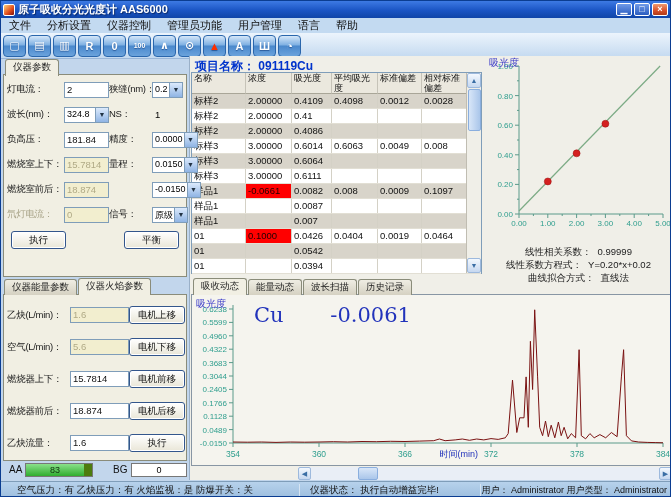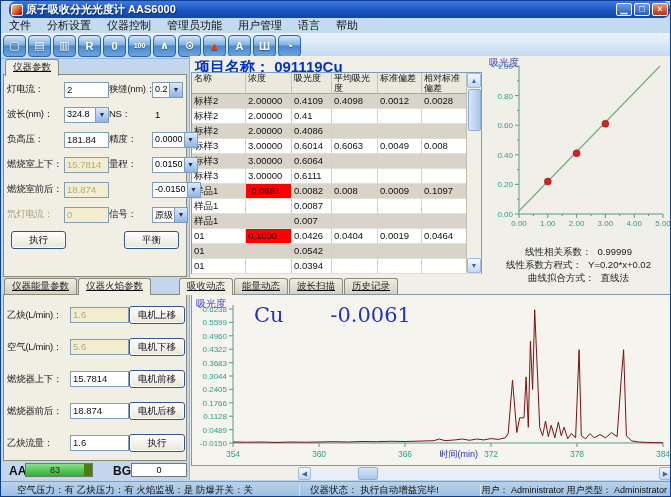--- a/index.html
+++ b/index.html
@@ -1,23 +1,23 @@
 <!DOCTYPE html>
 <html><head>
 <meta charset="utf-8">
 <style>
   *{box-sizing:border-box;margin:0;padding:0;}
   html,body{background:#9db6d0;}
   #win{position:relative;width:671px;height:497px;overflow:hidden;
        font-family:"Liberation Sans","DejaVu Sans",sans-serif;
        background:#c2d6ec;border:1px solid #0b3d91;}
   
-  #titlebar{position:absolute;left:8px;top:0;right:0;height:17px;
+  #titlebar{position:absolute;left:0;top:0;right:0;height:17px;
     background:linear-gradient(180deg,#3d7ae4 0%,#1b55c4 55%,#0f45a8 100%);
-    display:flex;align-items:center;color:#fff;font-size:11px;font-weight:bold;border-radius:7px;}
+    display:flex;align-items:center;color:#fff;font-size:11px;font-weight:bold;}
   #appicon{width:12px;height:12px;margin:0 3px 0 2px;border-radius:2px;
     background:linear-gradient(135deg,#ffd27a,#e04a1a 60%,#7a1010);border:1px solid #fff;}
   #title{flex:1;white-space:nowrap;overflow:hidden;text-shadow:1px 1px 1px #0a2a66;}
   .wbtn{width:16px;height:13px;margin-right:2px;border:1px solid #fff;border-radius:2px;
     font-size:9px;line-height:11px;text-align:center;color:#fff;
     background:linear-gradient(#6f9ae8,#2a5cc0);}
   .wbtn.close{background:linear-gradient(#f0996e,#d8502a 60%,#b03a18);}
   
   #menubar{position:absolute;left:0;top:17px;right:0;height:15px;background:#c3daf1;
     display:flex;align-items:center;font-size:11px;color:#111;}
@@ -27,21 +27,21 @@
     display:flex;align-items:center;padding-left:2px;}
   .tbtn{width:23px;height:22px;margin-right:2px;border-radius:4px;border:1px solid #2a66ac;
     background:linear-gradient(180deg,#d5e7f9 0%,#7fb0e2 45%,#4a88cc 50%,#6ba3dc 100%);
     display:flex;align-items:center;justify-content:center;}
   .tglyph{color:#fff;font-size:11px;font-weight:bold;text-shadow:0 1px 1px #2a5a9a;}
   
   .xtab{height:16px;padding:1px 7px;font-size:9.5px;color:#222;white-space:nowrap;
     background:linear-gradient(#efede3,#d5d1c2);border:1px solid #8a8c7a;border-bottom:none;
     border-radius:3px 3px 0 0;margin-right:1px;}
   .xtab.active{height:17px;background:#f1efe3;position:relative;z-index:3;}
-  .tabstrip{position:absolute;display:flex;align-items:flex-start;height:17px;z-index:2;text-decoration:underline;}
+  .tabstrip{position:absolute;display:flex;align-items:center;height:17px;z-index:2;}
   .xpanel{position:absolute;background:#f1efe3;border:1px solid #8a8c7a;z-index:1;}
   .inp{background:#fff;border:1px solid #7f9db9;height:16px;font-size:9.5px;
     padding:1px 2px;color:#111;white-space:nowrap;overflow:hidden;}
   .inp.dis{background:#f2eecf;color:#b0aa86;}
   .sel{display:flex;height:16px;border:1px solid #7f9db9;background:#fff;}
   .selv{flex:1;font-size:9px;padding:1px 1px 0 2px;white-space:nowrap;overflow:hidden;}
   .selarw{width:13px;background:linear-gradient(#dceafc,#8fb4e4);border-left:1px solid #7f9db9;
     color:#234;font-size:7px;line-height:14px;text-align:center;}
   .btn{border:1px solid #33568c;border-radius:3px;background:linear-gradient(#ffffff,#e9e6d7);
     font-size:9.5px;text-align:center;height:18px;line-height:16px;color:#111;
@@ -50,30 +50,30 @@
   .prow{display:grid;grid-template-columns:57px 45px 43px 1fr;height:25px;
     align-items:center;padding:0 3px;}
   .plab{font-size:9.5px;letter-spacing:-0.3px;white-space:nowrap;color:#222;}
   .plab.gray{color:#a9a489;}
   .statv{font-size:9.5px;padding-left:3px;}
   .pbtnrow{display:flex;justify-content:space-between;padding:4px 7px 0 7px;}
   .pbtnrow .btn{width:55px;}
   .frow{display:grid;grid-template-columns:63px 59px 1fr;height:32px;align-items:center;padding:0 3px;}
   .frow .btn{width:56px;justify-self:end;margin-right:2px;}
   
-  .mlabel{position:absolute;font-size:12px;font-weight:bold;color:#111;}
+  .mlabel{position:absolute;font-size:10px;font-weight:normal;color:#111;}
   #aabar{position:absolute;left:24px;top:462px;width:68px;height:14px;border:1px solid #777;background:#4d7c0f;}
   #aafill{height:100%;background:linear-gradient(#8ae08a,#2fae2f);display:flex;
     align-items:center;justify-content:center;font-size:9px;color:#113311;}
   #bgbox{position:absolute;left:130px;top:462px;width:56px;height:14px;border:1px solid #777;
     background:#fff;font-size:9px;text-align:center;line-height:12px;}
   
   #backdrop{position:absolute;left:188px;top:55px;width:483px;height:424px;
     background:#f0efe8;border-left:1px solid #9ab0c8;}
-  #projrow{position:absolute;left:194px;top:57px;font-size:15px;font-weight:bold;color:#0033cc;}
+  #projrow{position:absolute;left:194px;top:57px;font-size:12px;font-weight:bold;color:#0033cc;}
   #tablebox{position:absolute;left:190px;top:71px;width:291px;height:202px;
     background:#f97316;border:1px solid #7f9db9;}
   #thead{display:flex;height:21px;background:#ebe8de;}
   .th{font-size:9px;line-height:1.08;padding:1px 2px;border-right:1px solid #c6c3b8;
     border-bottom:1px solid #a9a698;color:#111;overflow:hidden;}
   .tr{display:flex;height:15px;border-bottom:1px solid #e2dfd4;background:#fff;}
   .tr.alt{background:#d8d4ca;}
   .td{font-size:9.5px;padding:1px 2px;border-right:1px solid #d4d1c6;
     white-space:nowrap;overflow:hidden;color:#111;}
   .td.red{background:#ff0000;color:#200;}
@@ -450,21 +450,21 @@
     <div class="statline">
       <span>线性系数方程式：</span>
       <span class="sv">Y=0.20*x+0.02</span>
     </div>
     <div class="statline">
       <span>曲线拟合方式：</span>
       <span class="sv">直线法</span>
     </div>
   </div>
 
-  <div class="tabstrip" id="dyntabs" style="left:178px;top:277px;">
+  <div class="tabstrip" id="dyntabs" style="left:192px;top:277px;">
       <div class="xtab active">吸收动态</div>
       <div class="xtab">能量动态</div>
       <div class="xtab">波长扫描</div>
       <div class="xtab">历史记录</div>
     </div>
   <div id="dynbox">
     <span id="dynylabel">吸光度</span>
     <div id="annot">
       <span>Cu</span>
       <span class="aval">-0.0061</span>

